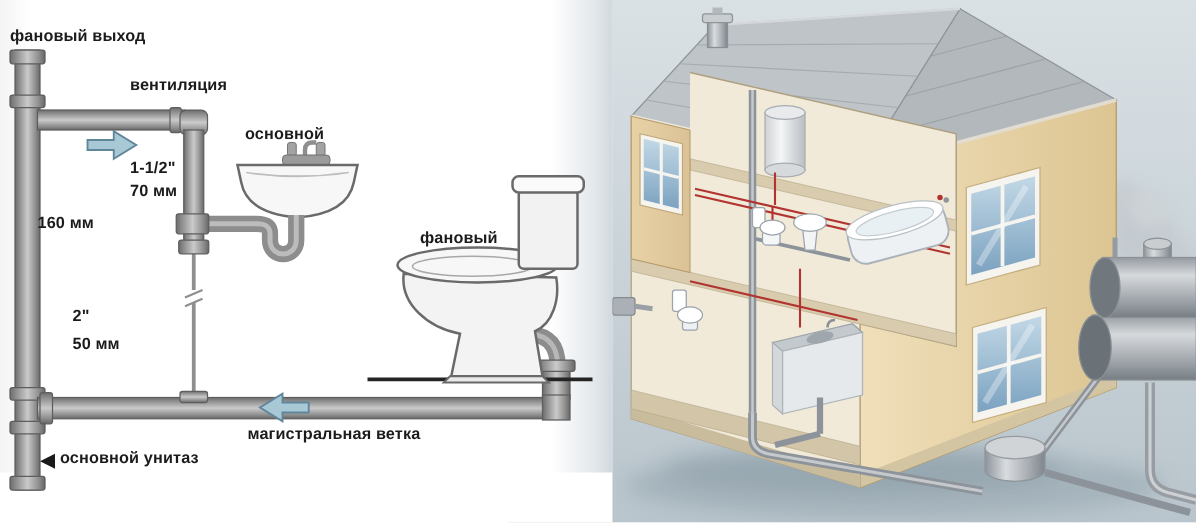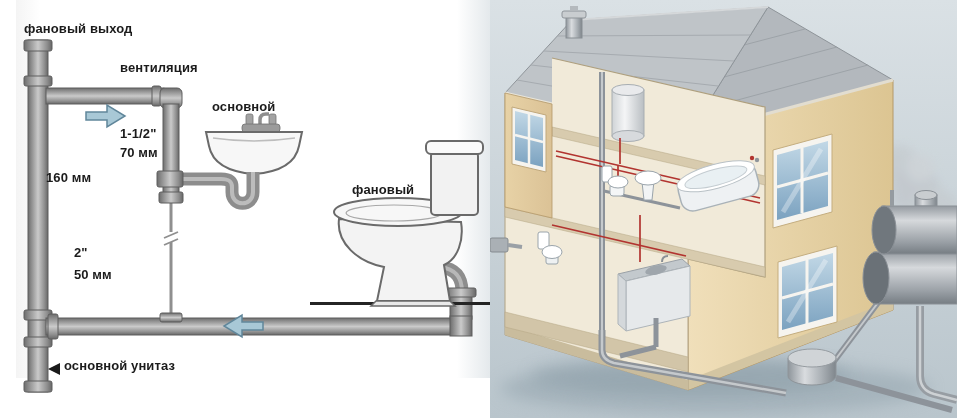--- a/index.html
+++ b/index.html
@@ -1,18 +1,18 @@
 <!DOCTYPE html>
 <html><head>
 <meta charset="utf-8">
 <style>
   html,body{margin:0;padding:0;background:#e9e9e9}
   .stage{position:relative;width:957px;height:418px;overflow:hidden;
          font-family:"Liberation Sans",sans-serif;background:#fff}
-  .panel-left{position:absolute;left:16px;top:0;width:490px;height:378px;
+  .panel-left{position:absolute;left:0;top:0;width:490px;height:378px;
          background:linear-gradient(90deg,#f4f4f4 0,#ffffff 5%,#ffffff 90%,#e3e8eb 97%,#d1d9de 100%)}
   .panel-right{position:absolute;left:490px;top:0;width:467px;height:418px;background:#ccd6dc}
   svg{position:absolute;left:0;top:0;display:block}
   .label{position:absolute;font-weight:700;font-size:13px;line-height:1.1;
          color:#1b1b1b;white-space:nowrap;letter-spacing:.1px}
 </style>
 </head>
 <body>
 
 <div class="stage" title="Схема внутренней канализации частного дома">
@@ -102,20 +102,21 @@
 
     <div class="label" style="left:8px;top:22px">фановый выход</div>
     <div class="label" style="left:104px;top:61px">вентиляция</div>
     <div class="label" style="left:196px;top:100px">основной</div>
     <div class="label" style="left:104px;top:127px">1-1/2"</div>
     <div class="label" style="left:104px;top:146px">70 мм</div>
     <div class="label" style="left:30px;top:171px">160 мм</div>
     <div class="label" style="left:336px;top:183px">фановый</div>
     <div class="label" style="left:58px;top:246px">2"</div>
     <div class="label" style="left:58px;top:268px">50 мм</div>
+    <div class="label" style="left:198px;top:340px">магистральная ветка</div>
     <div class="label" style="left:48px;top:359px">основной унитаз</div>
   </div>
 
   <div class="panel-right">
     <svg width="467" height="418" viewBox="0 0 467 418">
       <defs>
         <linearGradient id="bgGrad" x1="0" y1="0" x2="0" y2="1">
           <stop offset="0" stop-color="#dae1e5"></stop>
             <stop offset="1" stop-color="#b9c5cc"></stop>
         </linearGradient>

